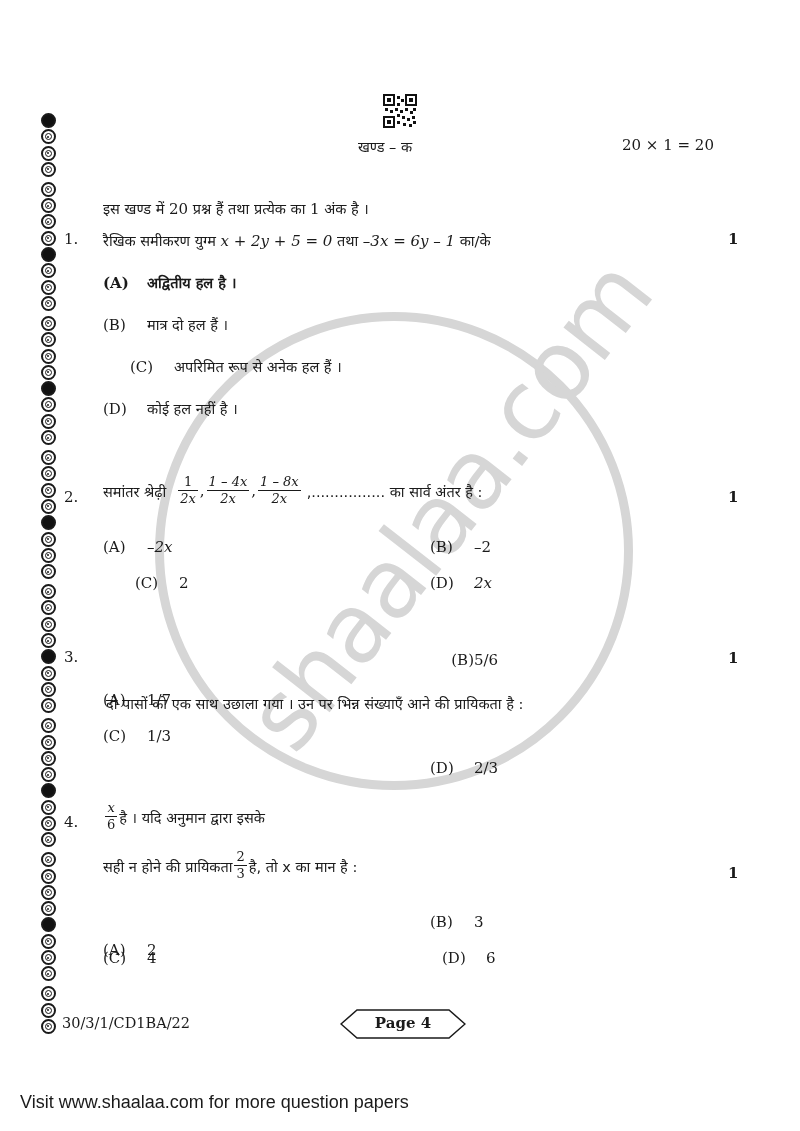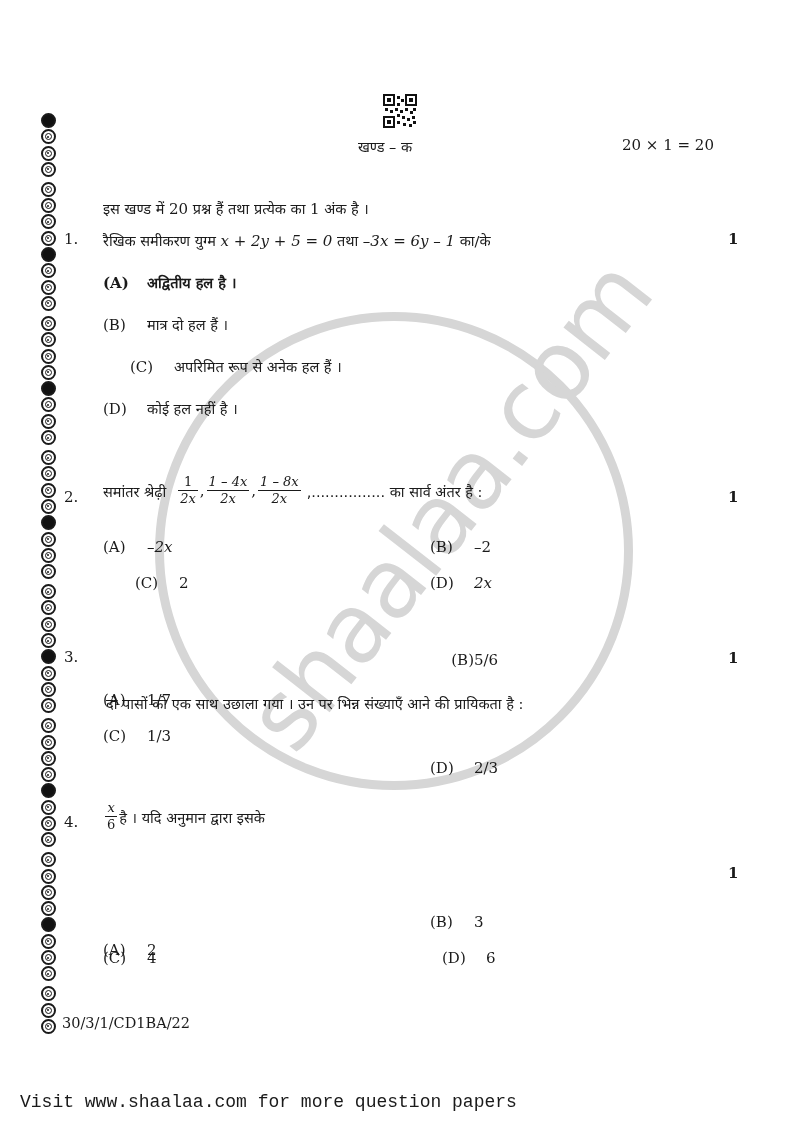--- a/index.html
+++ b/index.html
@@ -40,21 +40,21 @@
   .frac .n { display: block; border-bottom: 1px solid #1a1a1a; padding: 0 2px; line-height: 16px; }
   .frac .d { display: block; padding: 0 2px; line-height: 16px; }
 
   .opt-label { display: inline-block; width: 44px; }
 
   .page-badge { position: absolute; left: 340px; top: 1008px; width: 126px; height: 32px; }
   .page-badge svg { position: absolute; left: 0; top: 0; }
   .page-badge span { position: absolute; left: 0; top: 6px; width: 126px; text-align: center;
                      font-weight: bold; font-size: 15px; }
 
-  .footer { position: absolute; left: 20px; top: 1092px; font-family: Liberation Mono, monospace;
+  .footer { position: absolute; left: 20px; top: 1092px; font-family: Liberation Sans, sans-serif;
             font-size: 18px; color: #1a1a1a; }
 </style>
 </head>
 <body>
 
 <div class="page">
 
   <div class="wm-circle"></div>
   <div class="wm-text">shaalaa.com</div>
 
@@ -179,23 +179,32 @@
 
   <div class="abs" style="left:103px; top:690px;"><span class="num opt-label">(A)</span><span class="num">1/7</span></div>
   <div class="abs" style="left:430px; top:650px;text-align:right;"><span class="num opt-label">(B)</span><span class="num">5/6</span></div>
   <div class="abs" style="left:103px; top:726px;"><span class="num opt-label">(C)</span><span class="num">1/3</span></div>
   <div class="abs" style="left:430px; top:758px;"><span class="num opt-label">(D)</span><span class="num">2/3</span></div>
 
   <div class="abs num" style="left:64px; top:813px;">4.</div>
   <div class="abs" style="left:103px; top:800px;">
     <span class="frac"><span class="n" style="font-style:italic">x</span><span class="d">6</span></span><span class="dev" style="vertical-align:middle">है । यदि अनुमान द्वारा इसके</span>
   </div>
+  <div class="abs" style="left:103px; top:849px;">
+    <span class="dev" style="vertical-align:middle">सही न होने की प्रायिकता</span><span class="frac"><span class="n">2</span><span class="d">3</span></span><span class="dev" style="vertical-align:middle">है, तो x का मान है :</span>
+  </div>
   <div class="abs marks" style="left:728px; top:864px;">1</div>
 
   <div class="abs" style="left:103px; top:940px;"><span class="num opt-label">(A)</span><span class="num">2</span></div>
   <div class="abs" style="left:430px; top:912px;"><span class="num opt-label">(B)</span><span class="num">3</span></div>
   <div class="abs" style="left:103px; top:948px;"><span class="num opt-label">(C)</span><span class="num">4</span></div>
   <div class="abs" style="left:430px; top:948px;margin-left:12px;"><span class="num opt-label">(D)</span><span class="num">6</span></div>
 
   <div class="abs num bold" style="left:62px; top:1015px; font-size:14.5px;">30/3/1/CD1BA/22</div>
+  <div class="page-badge">
+    <svg width="126" height="32" viewBox="0 0 126 32">
+      <polygon points="1,16 17,2 109,2 125,16 109,30 17,30" fill="#fff" stroke="#1a1a1a" stroke-width="1.5"></polygon>
+    </svg>
+    <span>Page 4</span>
+  </div>
 
   <div class="footer">Visit www.shaalaa.com for more question papers</div>
 </div>
 
 </body></html>

